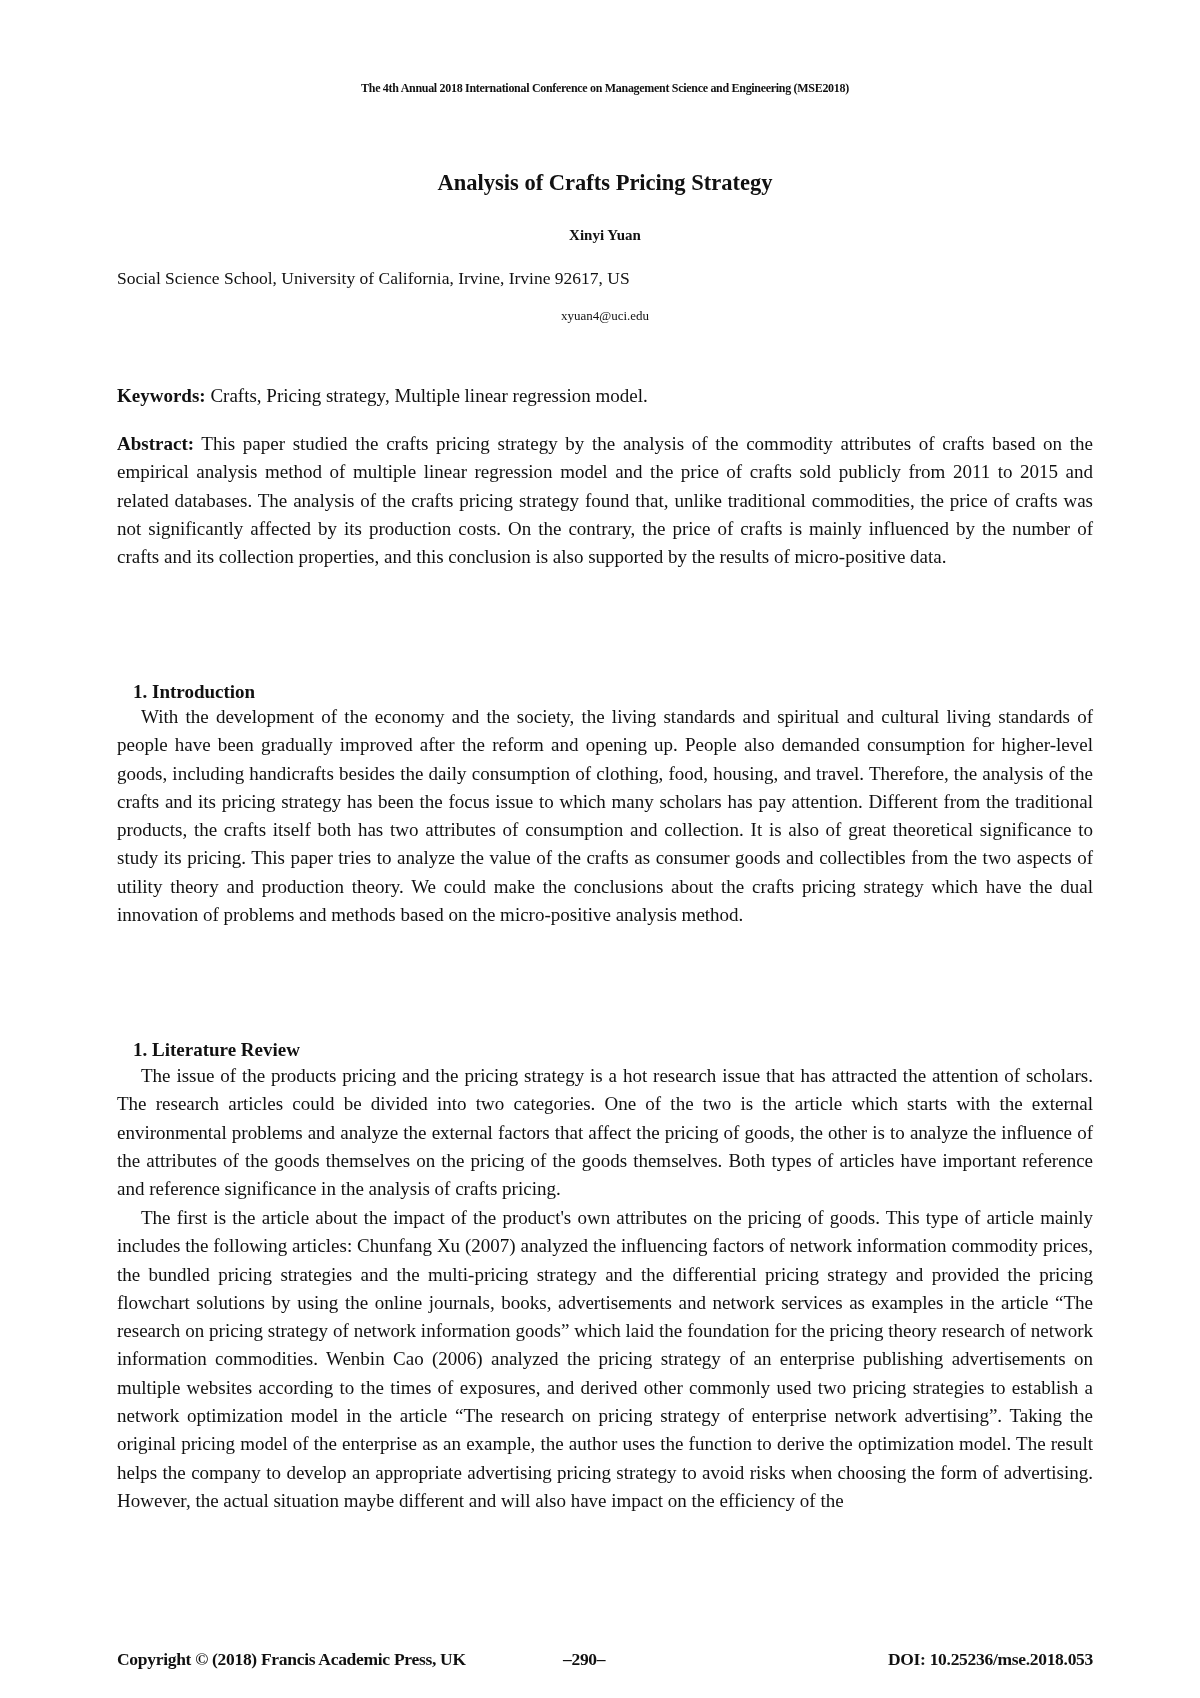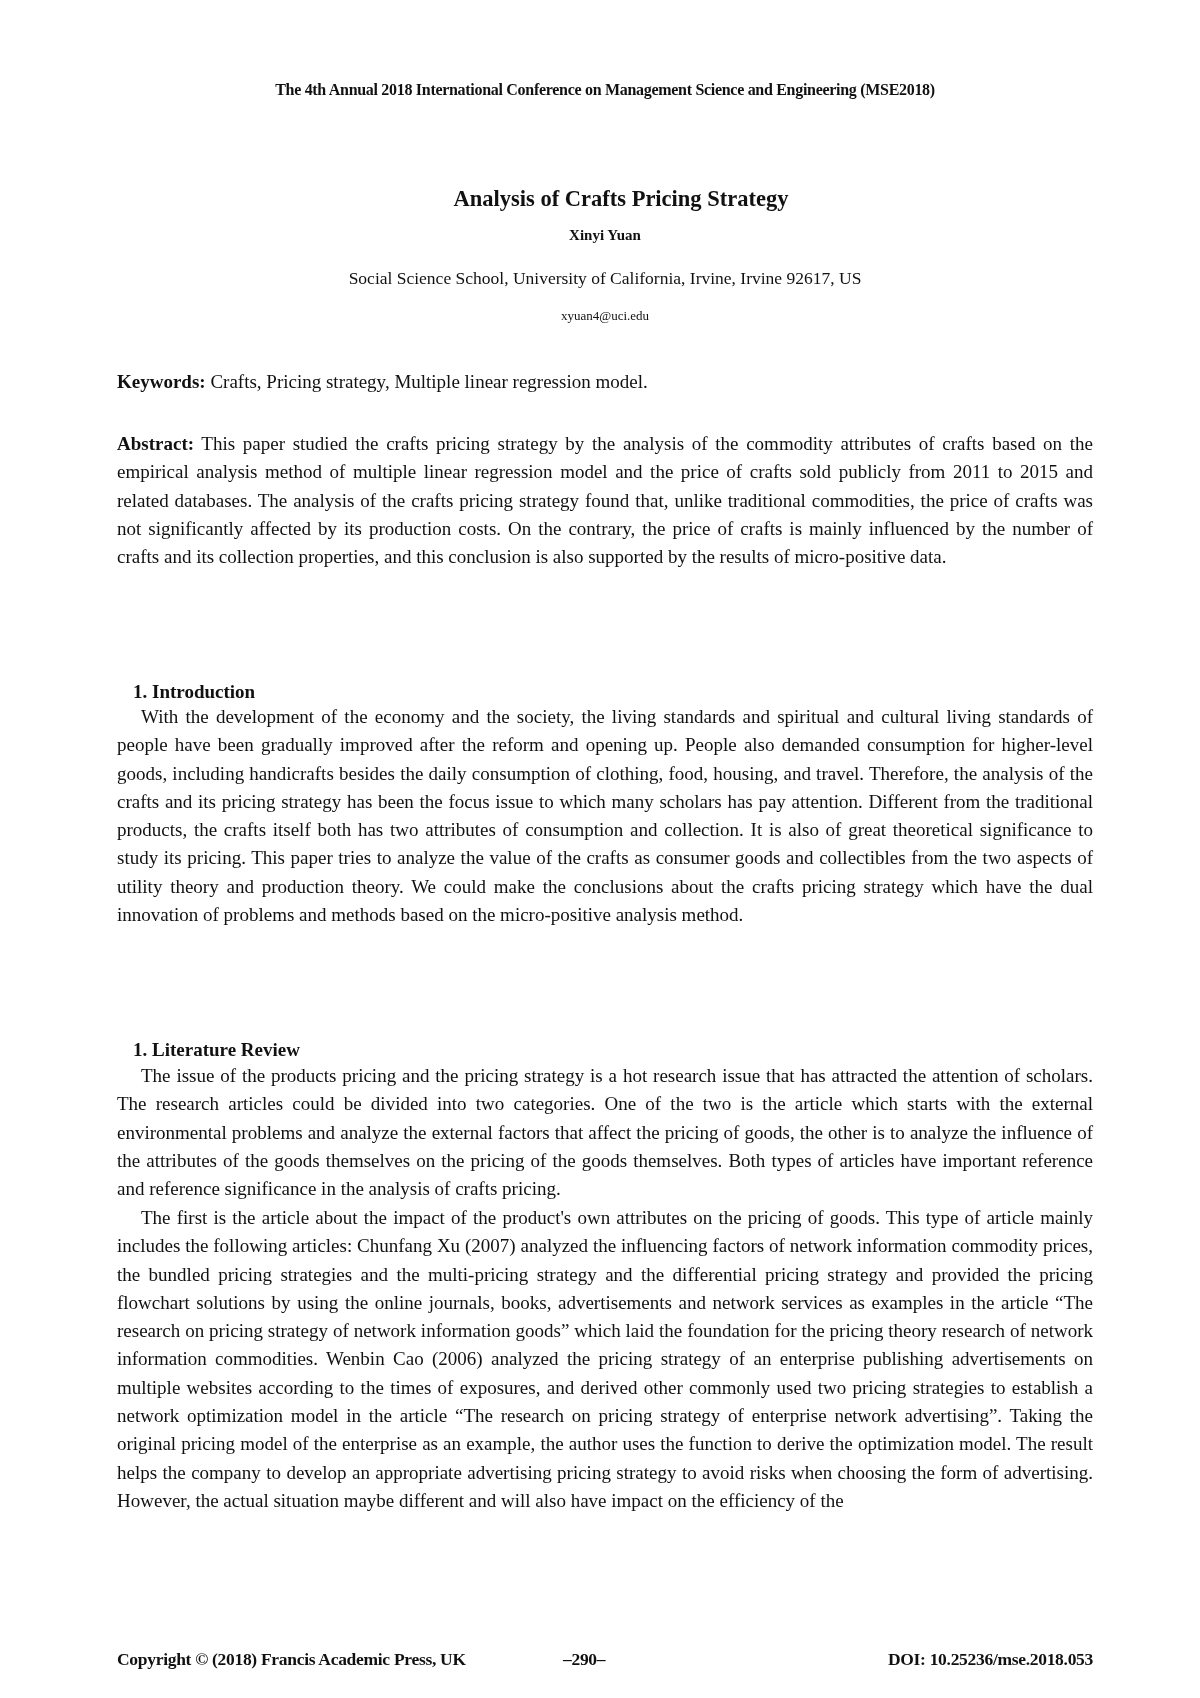--- a/index.html
+++ b/index.html
@@ -17,21 +17,21 @@
       top: 0;
       width: 976px;
     }
     .running-header {
       position: absolute;
       top: 81px;
       left: 0;
       width: 976px;
       text-align: center;
       font-weight: bold;
-      font-size: 16px;
+      font-size: 12px;
       letter-spacing: -0.3px;
     }
     .title {
       position: absolute;
       top: 170px;
       left: 0;
       width: 976px;
       text-align: center;
       font-weight: bold;
       font-size: 22.5px;
@@ -43,21 +43,21 @@
       width: 976px;
       text-align: center;
       font-weight: bold;
       font-size: 15px;
     }
     .affiliation {
       position: absolute;
       top: 268px;
       left: 0;
       width: 976px;
-      text-align: center;
+      text-align: left;
       font-size: 17.5px;
     }
     .email {
       position: absolute;
       top: 308px;
       left: 0;
       width: 976px;
       text-align: center;
       font-size: 13px;
     }
@@ -72,21 +72,21 @@
     }
     .para.indent { text-indent: 24px; }
     .label { font-weight: bold; }
     .section-heading {
       position: absolute;
       left: 0;
       font-weight: bold;
       font-size: 19px;
       margin: 16px;
     }
-    .keywords { top: 368px; }
+    .keywords { top: 382px; }
     .abstract { top: 430px; }
     .h-intro { top: 665px; }
     .intro-p1 { top: 703px; }
     .h-lit { top: 1023px; }
     .lit-p1 { top: 1062px; }
     .lit-p2 { top: 1204px; }
     .footer {
       position: absolute;
       top: 1649px;
       left: 0;
@@ -99,21 +99,21 @@
     .footer .page-number { position: absolute; left: 446px; top: 0; }
     .footer .doi { position: absolute; right: 0; top: 0; margin-left: 36px; }
   </style>
 </head>
 <body>
 
 <div class="page">
 
   <div class="running-header">The 4th Annual 2018 International Conference on Management Science and Engineering (MSE2018)</div>
 
-  <h1 class="title" style="margin:16px;">Analysis of Crafts Pricing Strategy</h1>
+  <h1 class="title" style="margin:0;">Analysis of Crafts Pricing Strategy</h1>
 
   <div class="author">Xinyi Yuan</div>
 
   <div class="affiliation">Social Science School, University of California, Irvine, Irvine 92617, US</div>
 
   <div class="email">xyuan4@uci.edu</div>
 
   <p class="para keywords"><span class="label">Keywords:</span><span> Crafts, Pricing strategy, Multiple linear regression model.</span></p>
 
   <p class="para abstract"><span class="label">Abstract:</span><span> This paper studied the crafts pricing strategy by the analysis of the commodity attributes of crafts based on the empirical analysis method of multiple linear regression model and the price of crafts sold publicly from 2011 to 2015 and related databases. The analysis of the crafts pricing strategy found that, unlike traditional commodities, the price of crafts was not significantly affected by its production costs. On the contrary, the price of crafts is mainly influenced by the number of crafts and its collection properties, and this conclusion is also supported by the results of micro-positive data.</span></p>

